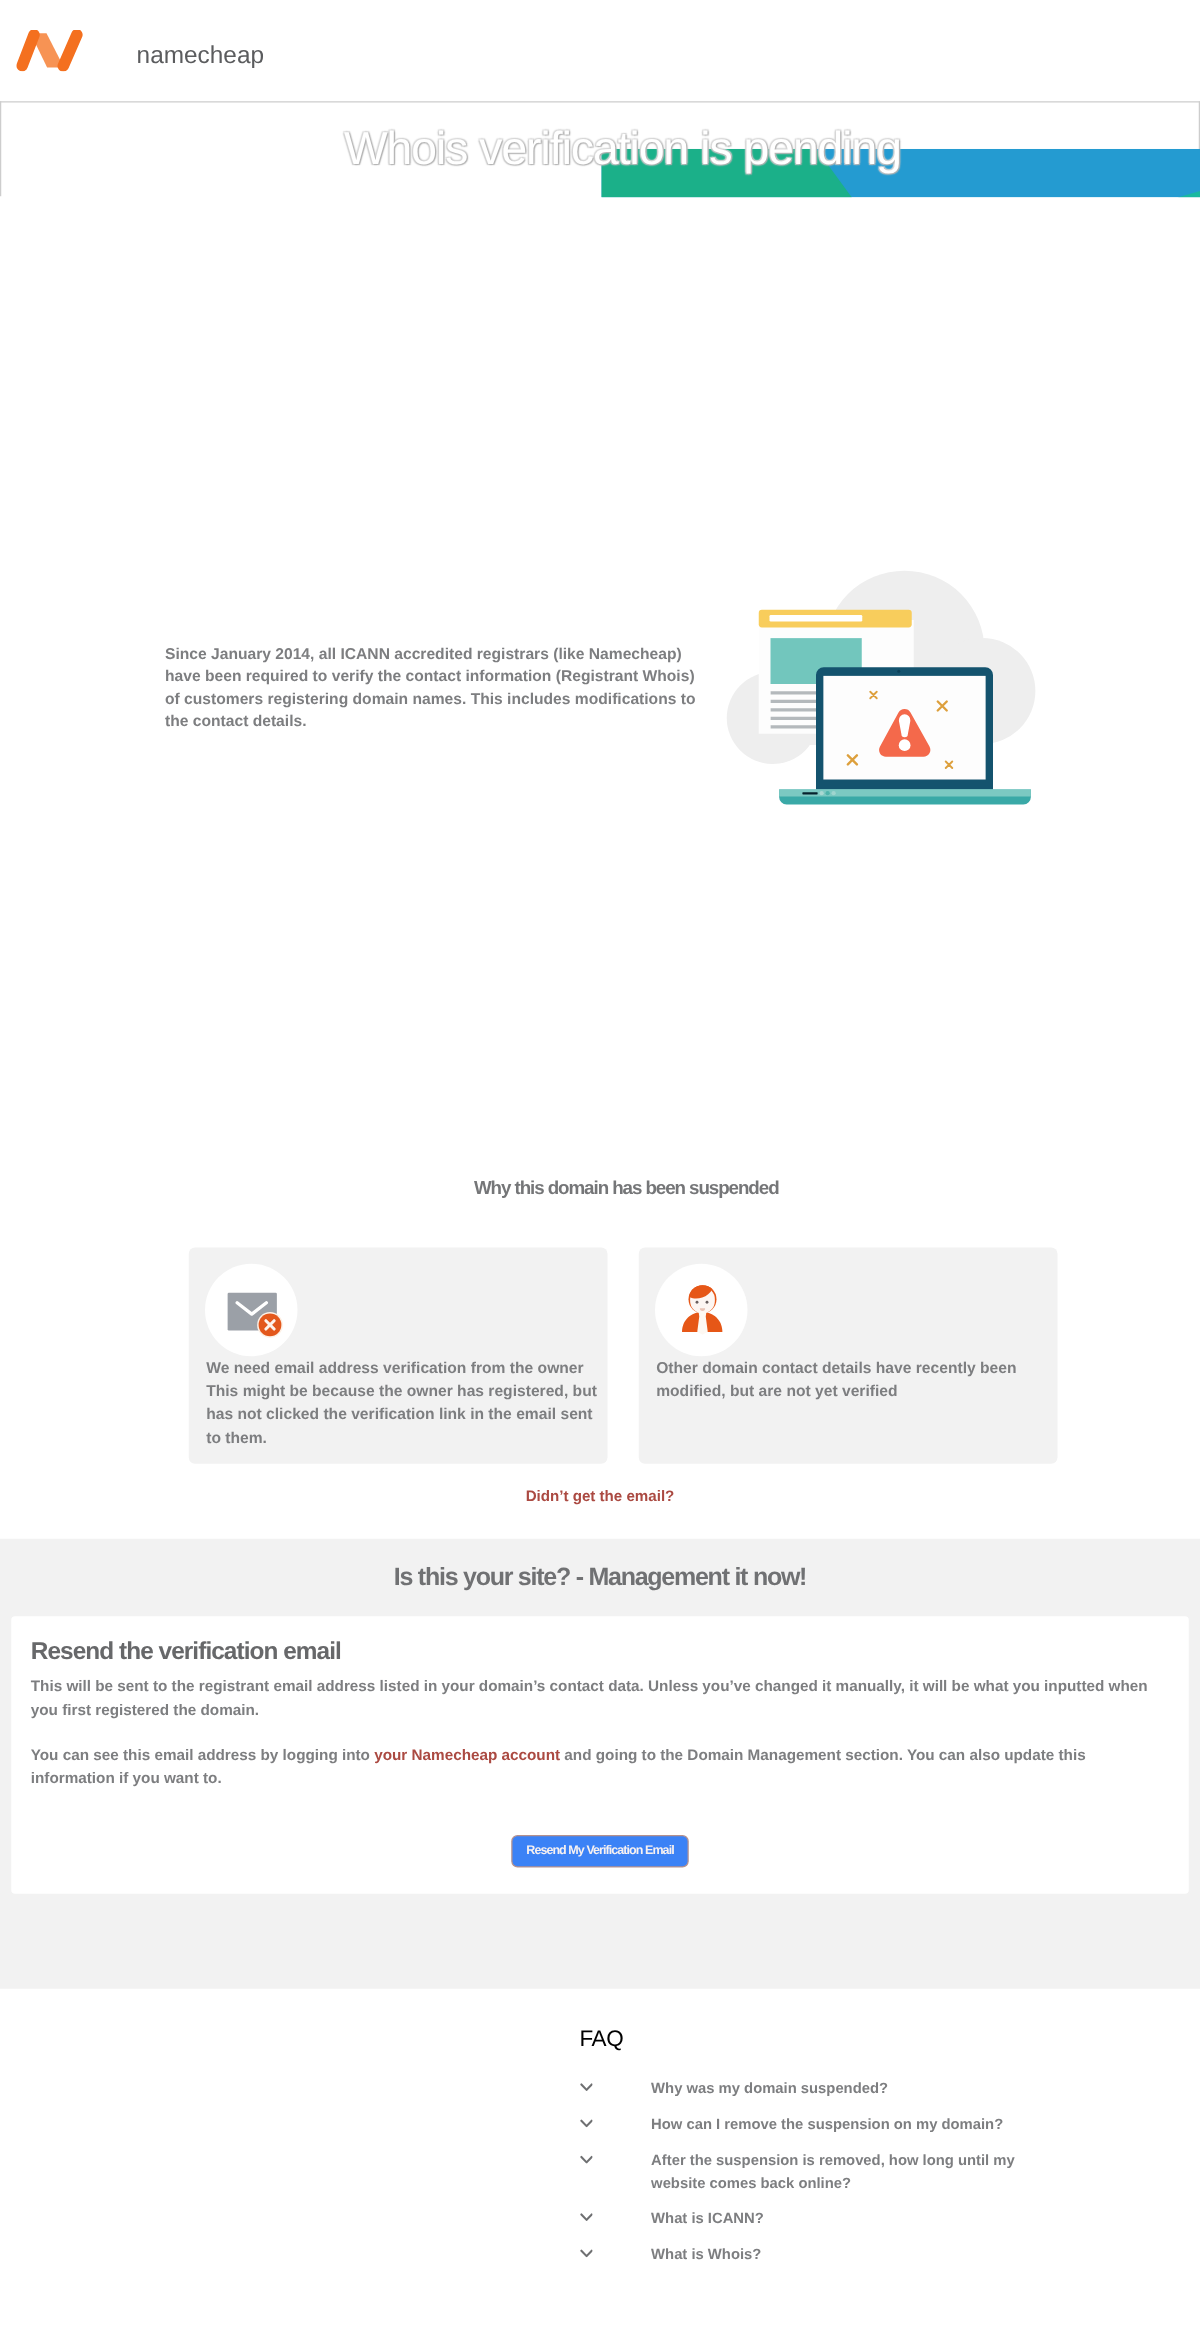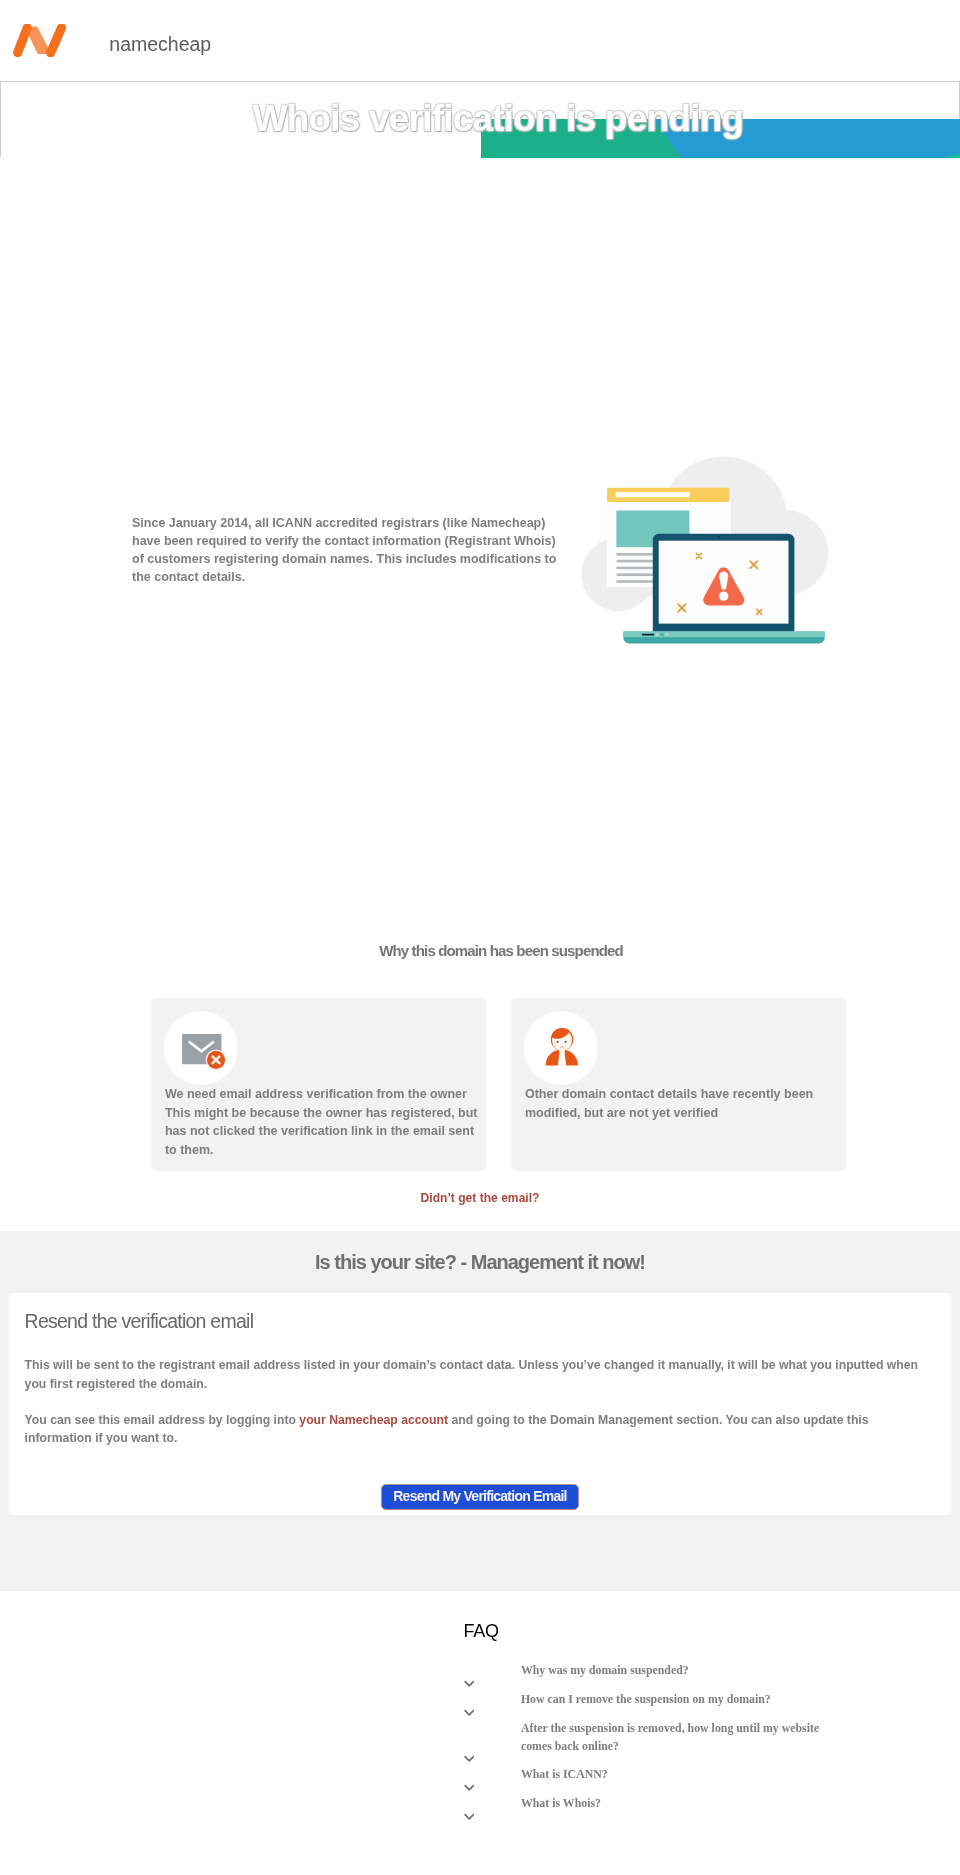--- a/index.html
+++ b/index.html
@@ -11,21 +11,21 @@
   
   .logo-bar{height:81px;background:#fff;position:relative;}
   .logo{position:absolute;left:13px;top:24px;display:flex;align-items:flex-start;}
   .logo-mark{width:54px;height:33px;display:block;}
   .logo-word{margin-left:6.3px;font-size:19.5px;font-weight:400;color:#5b5c5e;letter-spacing:0px;line-height:1;position:relative;top:11px;}
 
   
   .hero{position:relative;border:1px solid #cdcdcd;border-bottom:none;height:76px;background:#fff;}
   .hero-stripes{position:absolute;left:480px;top:37px;width:480px;height:39px;overflow:hidden;}
   .hero-stripes svg{display:block;}
-  .hero-title{position:absolute;left:0;right:0;top:18px;text-align:center;font-size:37px;font-weight:700;color:#ffffff;letter-spacing:-0.8px;line-height:1;
+  .hero-title{position:absolute;left:0;right:0;top:18px;text-align:center;font-size:37px;font-weight:400;color:#ffffff;letter-spacing:-0.8px;line-height:1;
      text-shadow:1px 1px 1px #b2b2b2, -1px -1px 1px #d9d9d9, 1px -1px 1px #cfcfcf, -1px 1px 1px #c6c6c6;-webkit-font-smoothing:antialiased;transform:translateZ(0);padding-left:36px;}
 
   
   .intro{position:relative;height:786px;}
   .intro-text{position:absolute;left:132px;top:356.5px;width:425px;font-size:12.5px;font-weight:700;line-height:18.2px;color:#7d7e80;}
   .illus{position:absolute;left:578px;top:295px;width:252px;height:200px;}
 
   
   .why-title{text-align:center;font-size:15px;font-weight:700;color:#757678;margin:0;line-height:1;letter-spacing:-0.85px;padding-left:42px;}
   .cards{display:flex;justify-content:center;margin-top:40.4px;padding-left:37px;}
@@ -33,31 +33,31 @@
   .card + .card{margin-left:24.5px;}
   .card-icon{width:74px;height:74px;border-radius:50%;background:#fff;position:relative;margin:0 0 0 0;}
   .card-text{font-size:12.5px;font-weight:700;line-height:18.6px;color:#7d7e80;width:314px;margin-left:1px;}
   .didnt{text-align:center;margin-top:17.5px;}
   .didnt a{color:#ab4a42;font-size:12.1px;font-weight:700;}
 
   
   .reactivate{background:#f2f2f2;margin-top:25px;height:360px;position:relative;}
   .reactivate h2{text-align:center;font-size:20px;font-weight:700;color:#707173;margin:0;line-height:1;position:absolute;left:0;right:0;top:20.5px;letter-spacing:-1.0px;}
   .panel{background:#fff;border-radius:3px;position:absolute;left:9px;top:62.3px;width:942px;height:221.5px;padding:18.5px 15.6px 0 15.6px;}
-  .panel h3{margin:0 0 25px 0;font-size:19.5px;font-weight:400;color:#67686a;line-height:1;letter-spacing:-0.75px;}
+  .panel h3{margin:0 0 9px 0;font-size:19.5px;font-weight:700;color:#67686a;line-height:1;letter-spacing:-0.75px;}
   .panel p{margin:0 0 16.7px 0;font-size:12.23px;font-weight:700;line-height:18.7px;color:#7d7e80;}
   .panel p a{color:#ab4a42;}
   .btn-wrap{text-align:center;margin-top:35.8px;}
-  .btn{display:inline-block;background:#1d4ed8;border:1px solid #b5918d;border-radius:5px;color:#f7f1f1;font-size:14px;font-weight:700;line-height:15px;padding:4.5px 11.4px 5px;letter-spacing:-0.75px;}
+  .btn{display:inline-block;background:#3b82f6;border:1px solid #b5918d;border-radius:5px;color:#f7f1f1;font-size:10px;font-weight:700;line-height:15px;padding:4.5px 11.4px 5px;letter-spacing:-0.75px;}
 
   
   .faq{position:relative;height:282px;}
   .faq-inner{position:absolute;left:463.5px;top:30.8px;width:420px;}
   .faq h2{margin:0 0 22.5px 0;font-size:18px;font-weight:400;color:#000000;line-height:1;letter-spacing:-0.3px;height:18px;}
-  .faq-item{display:flex;align-items:flex-end;margin-bottom:11.3px;font-family:Liberation Serif, serif;}
+  .faq-item{display:flex;align-items:flex-start;margin-bottom:11.3px;}
   .faq-chev{width:10.5px;height:7px;margin:-2.2px 10.9px 0 0;flex:none;}
   .faq-q{font-size:11.85px;font-weight:700;color:#7d7e80;line-height:17.5px;width:300px;}
 </style>
 </head>
 <body>
 
 <div class="logo-bar">
   <a class="logo" href="#">
     <span class="logo-mark">
       <svg viewBox="0 0 54 33" width="54" height="33" aria-hidden="true">

